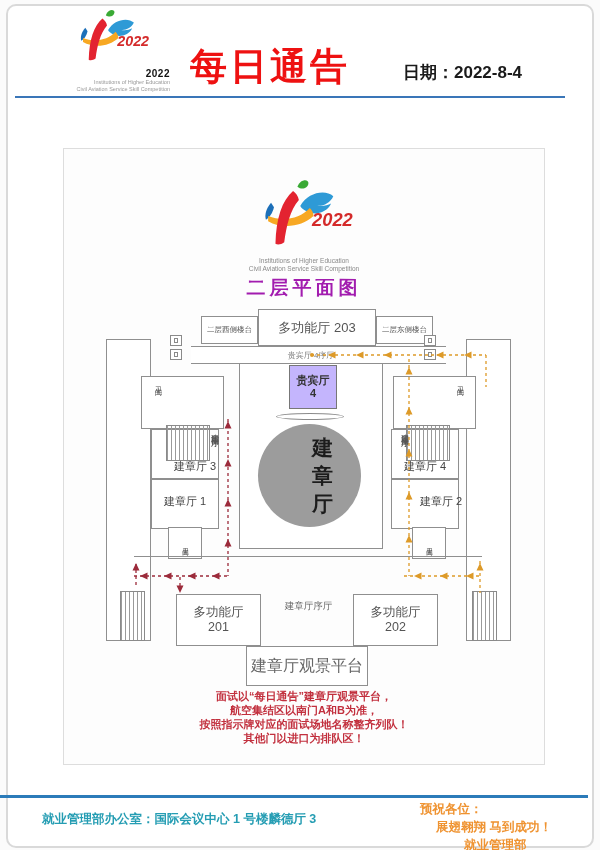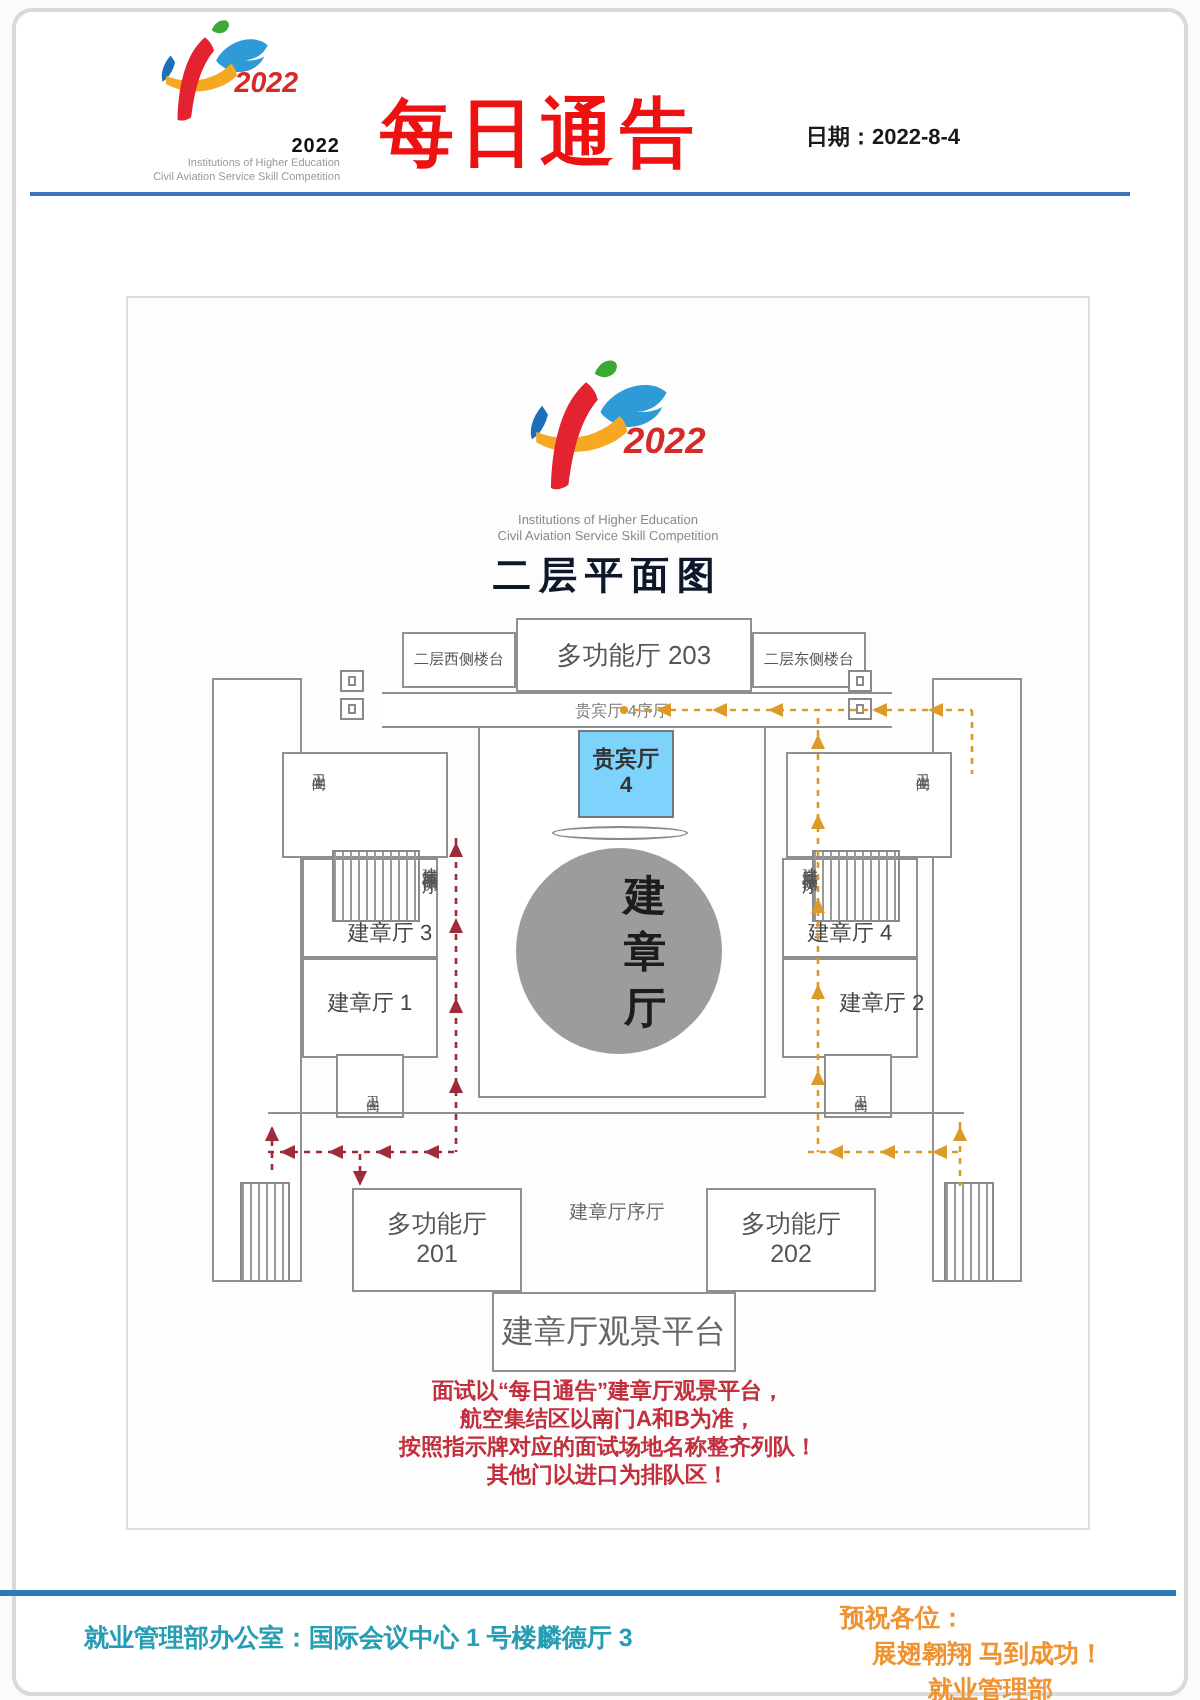--- a/index.html
+++ b/index.html
@@ -11,49 +11,49 @@
   .page-frame{position:absolute;left:6px;top:4px;right:6px;bottom:2px;
     background:#fff;border:2px solid #d9d9d9;border-radius:10px;}
 
   
   .logo-wrap{position:absolute;left:48px;top:6px;width:122px;text-align:right;}
   .logo-wrap svg{display:block;width:106px;height:64px;margin-left:10px;}
   .logo-year-bold{font-size:10px;font-weight:bold;color:#111;letter-spacing:.5px;margin-top:-2px;}
   .logo-sub{font-size:5.5px;line-height:6.5px;color:#999;}
   .main-title{position:absolute;left:150px;top:42px;width:240px;text-align:center;
     font-size:37px;font-weight:bold;color:#ee1111;letter-spacing:3px;}
-  .date-line{position:absolute;left:403px;top:61px;font-size:11px;font-weight:bold;color:#1a1a1a;}
+  .date-line{position:absolute;left:403px;top:61px;font-size:17px;font-weight:bold;color:#1a1a1a;}
   .rule-top{position:absolute;left:15px;top:96px;width:550px;height:2px;background:#3a76b8;}
 
   
   .image-box{position:absolute;left:63px;top:148px;width:480px;height:615px;
     background:#fdfdfd;border:1px solid #ddd;}
   .plan-logo{position:absolute;left:177px;top:26px;width:126px;height:82px;}
   .plan-logo-sub{position:absolute;left:0;right:0;top:108px;text-align:center;
     font-size:6.5px;line-height:8px;color:#8a8a8a;}
   .plan-title{position:absolute;left:0;right:0;top:126px;text-align:center;
-    font-family:"Liberation Serif",serif;font-size:19px;font-weight:bold;color:#0f172a;letter-spacing:4px;}
+    font-family:"Liberation Serif",serif;font-size:19px;font-weight:bold;color:#a21caf;letter-spacing:4px;}
 
   
   .plan{position:absolute;left:42px;top:160px;width:405px;height:380px;font-family:"Liberation Sans",sans-serif;}
   .room{position:absolute;border:1px solid #8f8f8f;background:#fff;box-sizing:border-box;
     display:flex;align-items:center;justify-content:center;text-align:center;color:#555;}
   .nolabel{color:transparent;}
   .lbl{position:absolute;color:#444;text-align:center;display:flex;align-items:center;justify-content:center;}
   .vlabel{writing-mode:vertical-lr;text-orientation:upright;color:#555;letter-spacing:1px;}
   .band{position:absolute;border-top:1px solid #8f8f8f;border-bottom:1px solid #8f8f8f;box-sizing:border-box;background:#fff;}
   .band-topline{position:absolute;border-top:1px solid #8f8f8f;}
   .hatch{position:absolute;border:1px solid #8a8a8a;box-sizing:border-box;
     background:repeating-linear-gradient(90deg,#9a9a9a 0 1px,transparent 1px 4px);}
   .hall-rect{position:absolute;left:133px;top:54px;width:144px;height:186px;border:1px solid #8f8f8f;background:#fff;box-sizing:border-box;}
   .hall-circle{position:absolute;left:152px;top:115px;width:103px;height:103px;border-radius:50%;
     background:#9c9c9c;display:flex;align-items:center;justify-content:center;}
   .hall-circle span{font-size:21px;font-weight:bold;color:#1c1c1c;letter-spacing:7px;padding-left:7px;margin-left:47px;}
   .stage-oval{position:absolute;left:170px;top:104px;width:68px;height:7px;border:1px solid #8a8a8a;border-radius:50%;box-sizing:border-box;background:#fff;}
-  .vip-box{position:absolute;left:183px;top:56px;width:48px;height:44px;background:#7dd3fc;border:1px solid #777;
+  .vip-box{position:absolute;left:183px;top:56px;width:48px;height:44px;background:#c4b5fd;border:1px solid #777;
     box-sizing:border-box;display:flex;flex-direction:column;align-items:center;justify-content:center;
     font-size:11px;font-weight:bold;color:#333;line-height:13px;}
   .lift{width:12px;height:11px;border:1px solid #8a8a8a;position:relative;box-sizing:border-box;background:#fff;}
   .lift::after{content:"";position:absolute;left:3px;right:3px;top:2px;bottom:2px;border:1px solid #8a8a8a;}
   .routes{position:absolute;left:0;top:0;pointer-events:none;}
 
   
   .notice{position:absolute;left:0;right:0;top:540px;text-align:center;
     font-size:11px;font-weight:bold;color:#c2303e;line-height:14px;}
 

